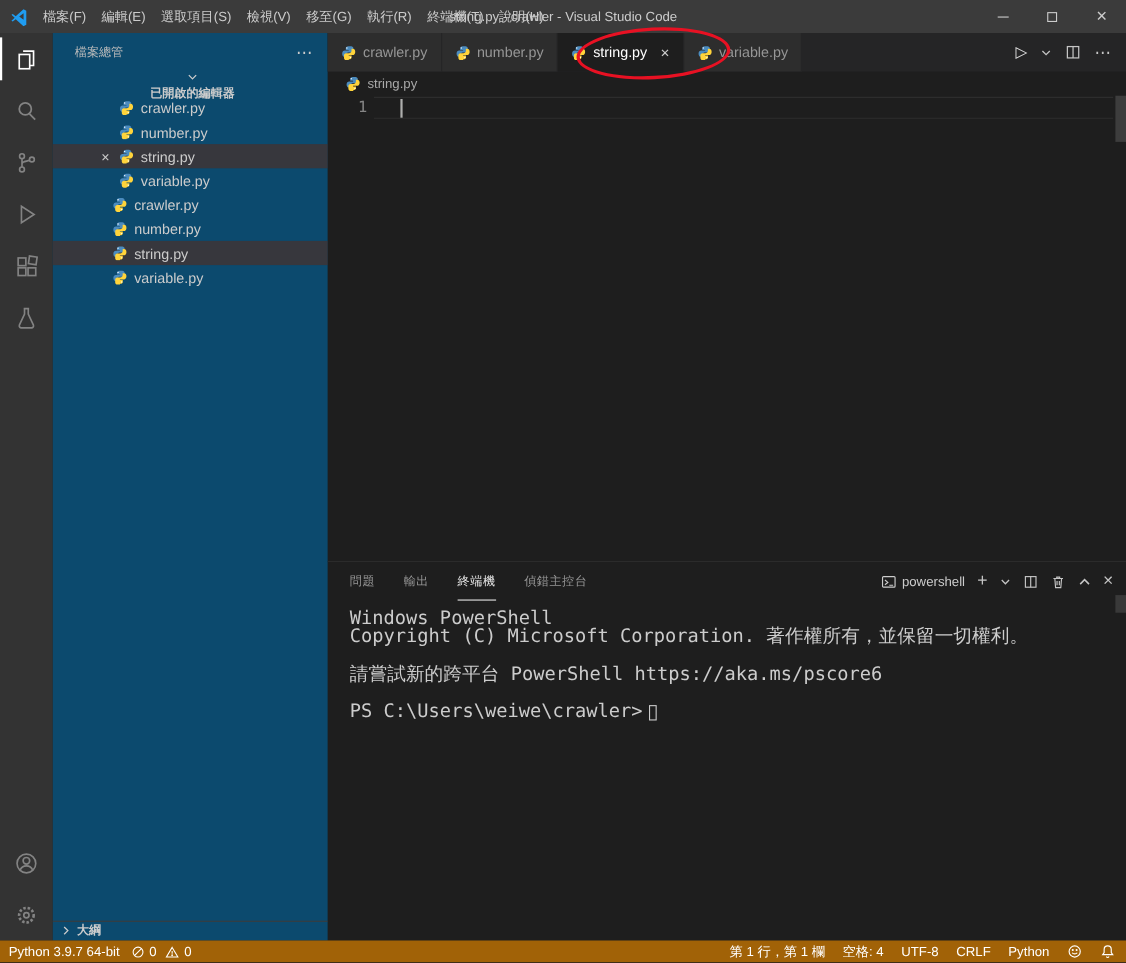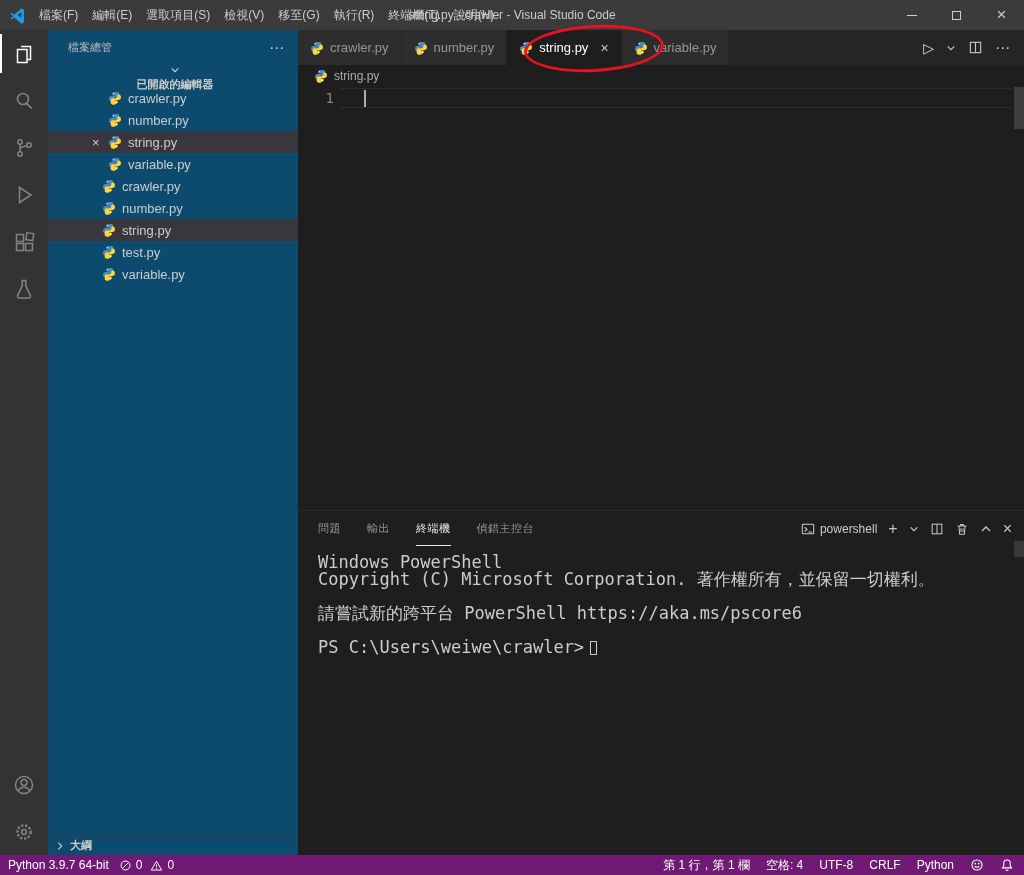--- a/index.html
+++ b/index.html
@@ -67,21 +67,21 @@
   .panel-actions { margin-left:auto; display:flex; align-items:center; gap:11px; color:#c5c5c5; }
   .shell-select { display:flex; align-items:flex-start; gap:5px; font-size:12px; color:#cccccc; cursor:pointer; }
   .plus-glyph { font-size:16px; cursor:pointer; }
   .terminal { flex:1; padding:8px 0 0 20px; font-family:"DejaVu Sans Mono","Liberation Mono",monospace; font-size:17px; line-height:17px; color:#cccccc; cursor:text; }
   .term-line { min-height:17px; white-space:pre-wrap; }
   .prompt-line { display:flex; align-items:center; }
   .term-cursor { display:inline-block; width:7px; height:14px; border:1px solid #cccccc; margin-left:6px; }
   .panel-scrollbar { position:absolute; right:0; top:30px; width:10px; height:16px; background:rgba(121,121,121,0.3); cursor:pointer; }
 
   
-  .statusbar { flex:0 0 20px; background:#701a75; color:#ffffff; display:flex; align-items:center; font-size:12px; padding:0 10px 0 8px; z-index:5; }
+  .statusbar { flex:0 0 20px; background:#a16207; color:#ffffff; display:flex; align-items:center; font-size:12px; padding:0 10px 0 8px; z-index:5; }
   .sb-left { display:flex; align-items:center; gap:10px; }
   .sb-right { margin-left:auto; display:flex; align-items:center; gap:16px; }
   .sb-item { display:flex; align-items:center; gap:4px; white-space:nowrap; cursor:pointer; }
 
   
   .annotation { position:absolute; left:524px; top:25px; width:140px; height:47px; border:3px solid #e81123; border-radius:50%; transform:rotate(-3deg); z-index:60; pointer-events:none; }
 
   svg.icon { display:block; }
 </style>
 </head>
@@ -232,26 +232,20 @@
         <svg class="pyicon">
             <use href="#pyico"></use>
           </svg>
         <span class="filename">number.py</span>
       </div>
       <div class="row tree selected">
         <svg class="pyicon">
             <use href="#pyico"></use>
           </svg>
         <span class="filename">string.py</span>
-      </div>
-      <div class="row tree">
-        <svg class="pyicon">
-            <use href="#pyico"></use>
-          </svg>
-        <span class="filename">test.py</span>
       </div>
       <div class="row tree">
         <svg class="pyicon">
             <use href="#pyico"></use>
           </svg>
         <span class="filename">variable.py</span>
       </div>
 
       <div class="outline-section">
         <span class="chev">

